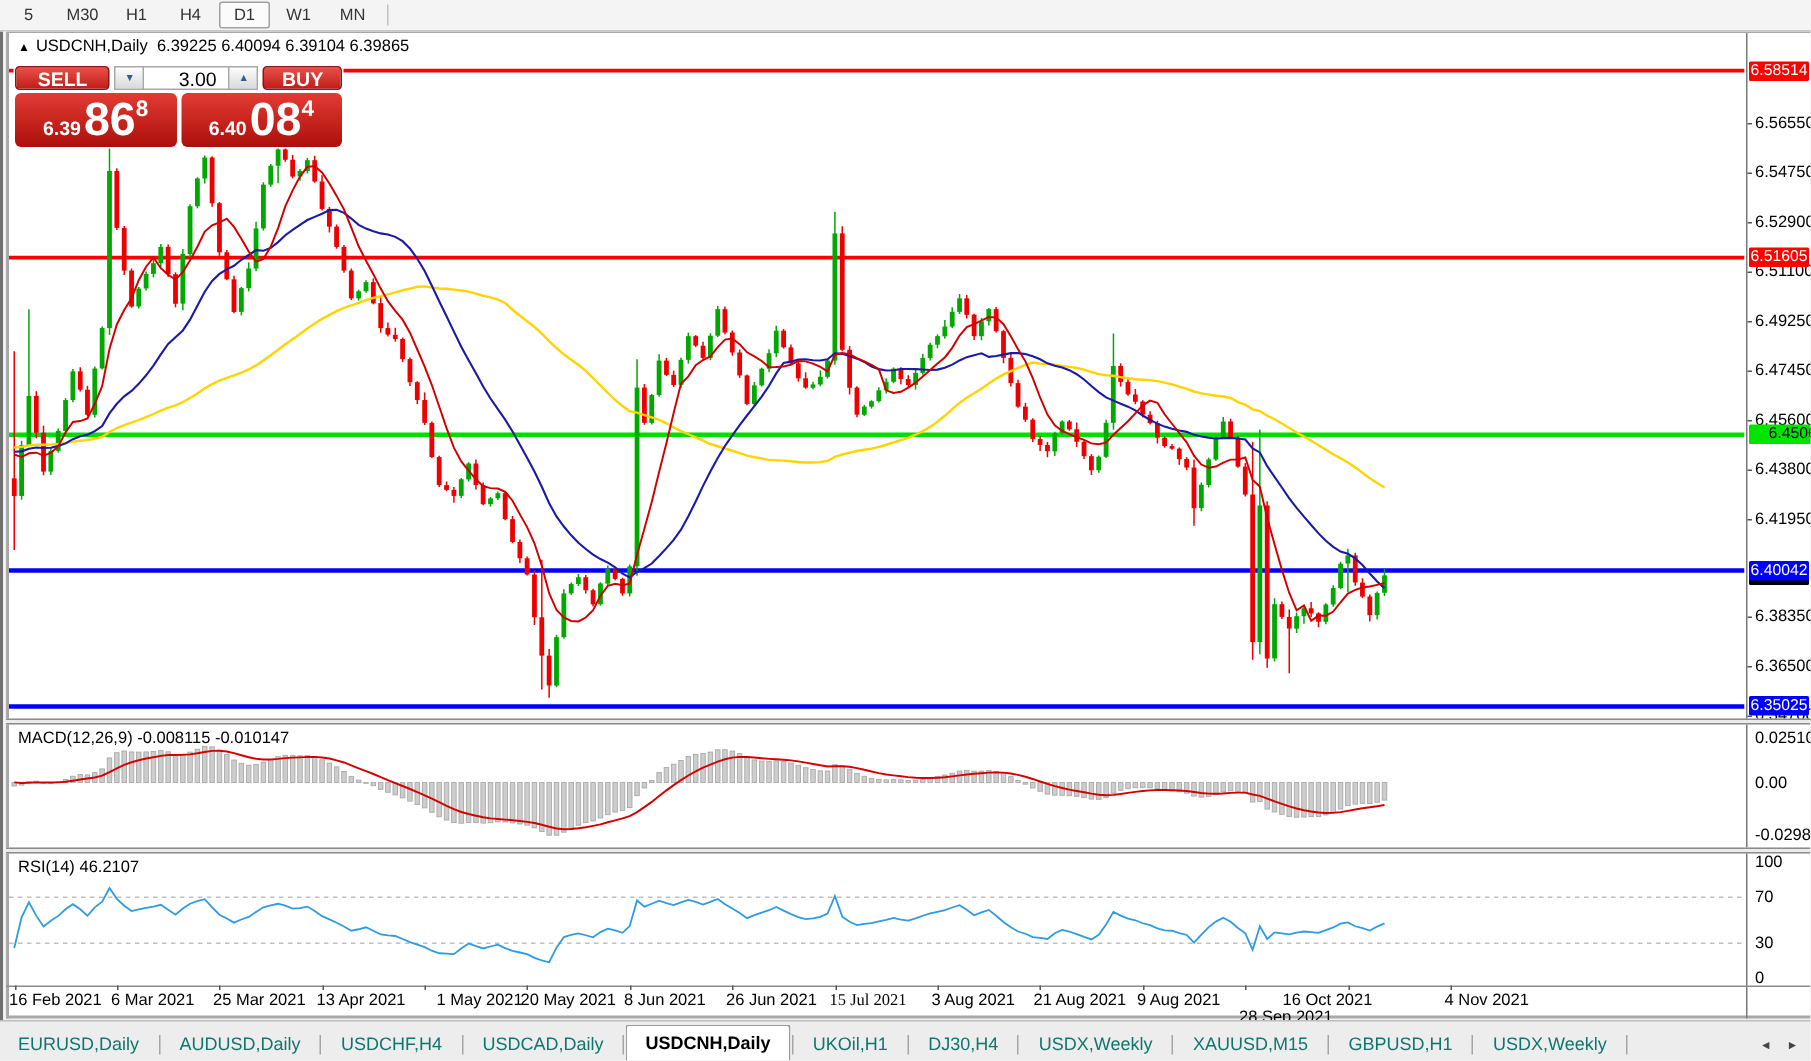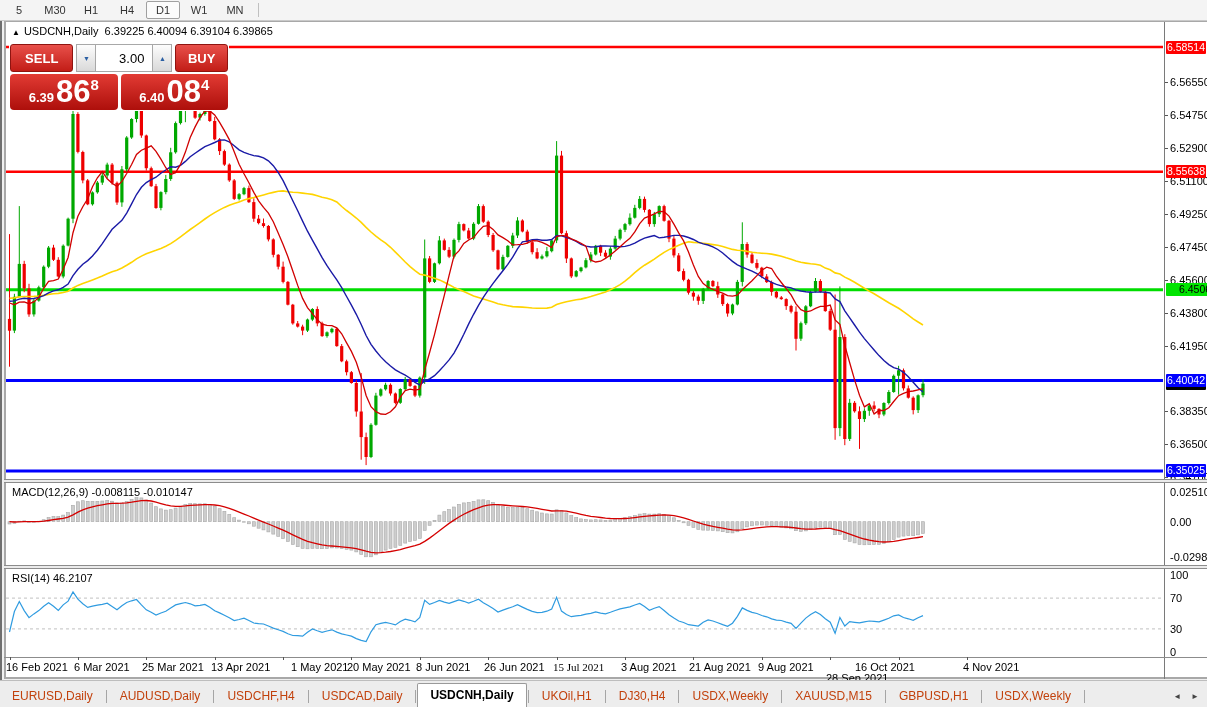--- a/index.html
+++ b/index.html
@@ -15,41 +15,41 @@
   #chart-svg{position:absolute;left:0;top:0;z-index:2;pointer-events:none}
   
   .splitter{position:absolute;left:4px;width:1203px;height:4px;background:#ebebeb;border-top:1px solid #8c8c8c;border-bottom:1px solid #8c8c8c;box-sizing:border-box;z-index:4}
   #axis-sep{position:absolute;left:1164px;top:22px;width:1px;height:657px;background:#7a7a7a;z-index:3}
   #date-axis-line{position:absolute;left:4px;top:657px;width:1203px;height:1px;background:#8c8c8c;z-index:4}
   
   #chart-title{position:absolute;left:12px;top:25px;font-size:11px;color:#000;z-index:5;white-space:nowrap}
   #chart-title .tri{font-size:8px;margin-right:4px}
   
   #trade-widget{position:absolute;left:9px;top:43px;width:218px;background:#fff;z-index:6;padding:1px}
-  .tw-row1{display:flex;height:28px;gap:3px}
+  .tw-row1{display:flex;height:16px;gap:3px}
   .tw-btn{color:#fff;font-weight:bold;font-size:13px;border:1px solid #8f1410;border-radius:3px;background:linear-gradient(#e8504a,#c21d17);display:flex;align-items:center;justify-content:center;cursor:pointer}
   #sell-btn{width:68px}#buy-btn{width:56px}
   .vol-group{display:flex;flex:1}
   .vol-btn{width:18px;background:linear-gradient(#fdfdfd,#d9d9d9);border:1px solid #a8a8a8;color:#2b5fa3;font-size:7px;display:flex;align-items:center;justify-content:center;cursor:pointer}
   #vol-input{width:48px;flex:1;border:1px solid #a8a8a8;border-left:none;border-right:none;text-align:right;padding:0 8px 0 0;font-size:13px;font-family:"Liberation Sans",sans-serif;outline:none}
   .tw-row2{display:flex;gap:3px;margin-top:2px;height:36px}
   .price-panel{flex:1;background:linear-gradient(#e23b34,#ad0f0b);border-radius:4px;color:#fff;display:flex;justify-content:center;padding:0 3px}
   .pp-prefix{font-size:13px;font-weight:bold;align-self:flex-end;margin:0 2px 5px 0}
   .pp-big{font-size:31px;font-weight:bold;line-height:36px}
   .pp-sup{font-size:15px;font-weight:bold;align-self:flex-start;margin-top:2px}
   
   .ytick{position:absolute;left:1170px;font-size:11px;color:#000;z-index:3;white-space:nowrap}
   .ytickmark{position:absolute;left:1165px;width:3px;height:1px;background:#555;z-index:3}
   .plabel{position:absolute;left:1166px;width:40px;height:13px;line-height:13px;text-align:center;font-size:10.5px;border-radius:1px;white-space:nowrap}
   .ind-label{position:absolute;left:12px;font-size:11px;color:#000;z-index:5;white-space:nowrap}
   .dlabel{position:absolute;top:661px;font-size:11px;color:#000;z-index:3;white-space:nowrap}
   .dtickmark{position:absolute;top:657px;width:1px;height:3px;background:#555;z-index:4}
   
   #tab-bar{position:absolute;left:0;bottom:0;width:1207px;height:26px;background:#ededed;border-top:1px solid #bdbdbd;display:flex;align-items:flex-end;z-index:8}
-  .chart-tab{height:21px;line-height:21px;padding:0 12px;font-size:12px;color:#c2410c;cursor:pointer;white-space:nowrap}
+  .chart-tab{height:21px;line-height:21px;padding:0 12px;font-size:12px;color:#0f766e;cursor:pointer;white-space:nowrap}
   .chart-tab.active{background:#fff;border:1px solid #9a9a9a;border-bottom:none;font-weight:bold;color:#000;height:23px;line-height:23px;border-radius:2px 2px 0 0}
   .tab-div{width:1px;height:13px;background:#a5a5a5;margin:0 1px 4px 1px}
   #tab-arrows{position:absolute;right:8px;bottom:6px;display:flex;gap:10px;font-size:8px;color:#444}
   #tab-arrows span{cursor:pointer}
 </style>
 </head>
 <body>
 
 <div id="page">
   <div id="toolbar">
@@ -724,21 +724,21 @@
       <div class="ytickmark" style="top: 346px;"></div>
       <div class="ytick" style="top: 340px;">6.41950</div>
       <div class="ytickmark" style="top: 411px;"></div>
       <div class="ytick" style="top: 405px;">6.38350</div>
       <div class="ytickmark" style="top: 444px;"></div>
       <div class="ytick" style="top: 438px;">6.36500</div>
       <div class="ytickmark" style="top: 477px;"></div>
       <div class="ytick" style="top: 471px;">6.34700</div>
       <div class="plabel" style="top: 377px; background: rgb(0, 0, 0); color: rgb(255, 255, 255); z-index: 4;">6.39865</div>
       <div class="plabel" style="top: 41px; background: rgb(255, 0, 0); color: rgb(255, 255, 255); z-index: 5;">6.58514</div>
-      <div class="plabel" style="top: 165px; background: rgb(255, 0, 0); color: rgb(255, 255, 255); z-index: 5;">8.55638</div>
+      <div class="plabel" style="top: 165px; background: rgb(255, 0, 0); color: rgb(255, 255, 255); z-index: 5;">6.51605</div>
       <div class="plabel" style="top: 283px; background: rgb(0, 228, 0); color: rgb(0, 0, 0); z-index: 5; padding-left: 12px;">6.45060</div>
       <div class="plabel" style="top: 374px; background: rgb(0, 0, 255); color: rgb(255, 255, 255); z-index: 5;">6.40042</div>
       <div class="plabel" style="top: 464px; background: rgb(0, 0, 255); color: rgb(255, 255, 255); z-index: 5;">6.35025</div>
       <div class="ytick" style="top: 486px;">0.025108</div>
       <div class="ytick" style="top: 516px;">0.00</div>
       <div class="ytick" style="top: 551px;">-0.02988</div>
       <div class="ytick" style="top: 569px;">100</div>
       <div class="ytick" style="top: 592px;">70</div>
       <div class="ytick" style="top: 623px;">30</div>
       <div class="ytick" style="top: 646px;">0</div>

